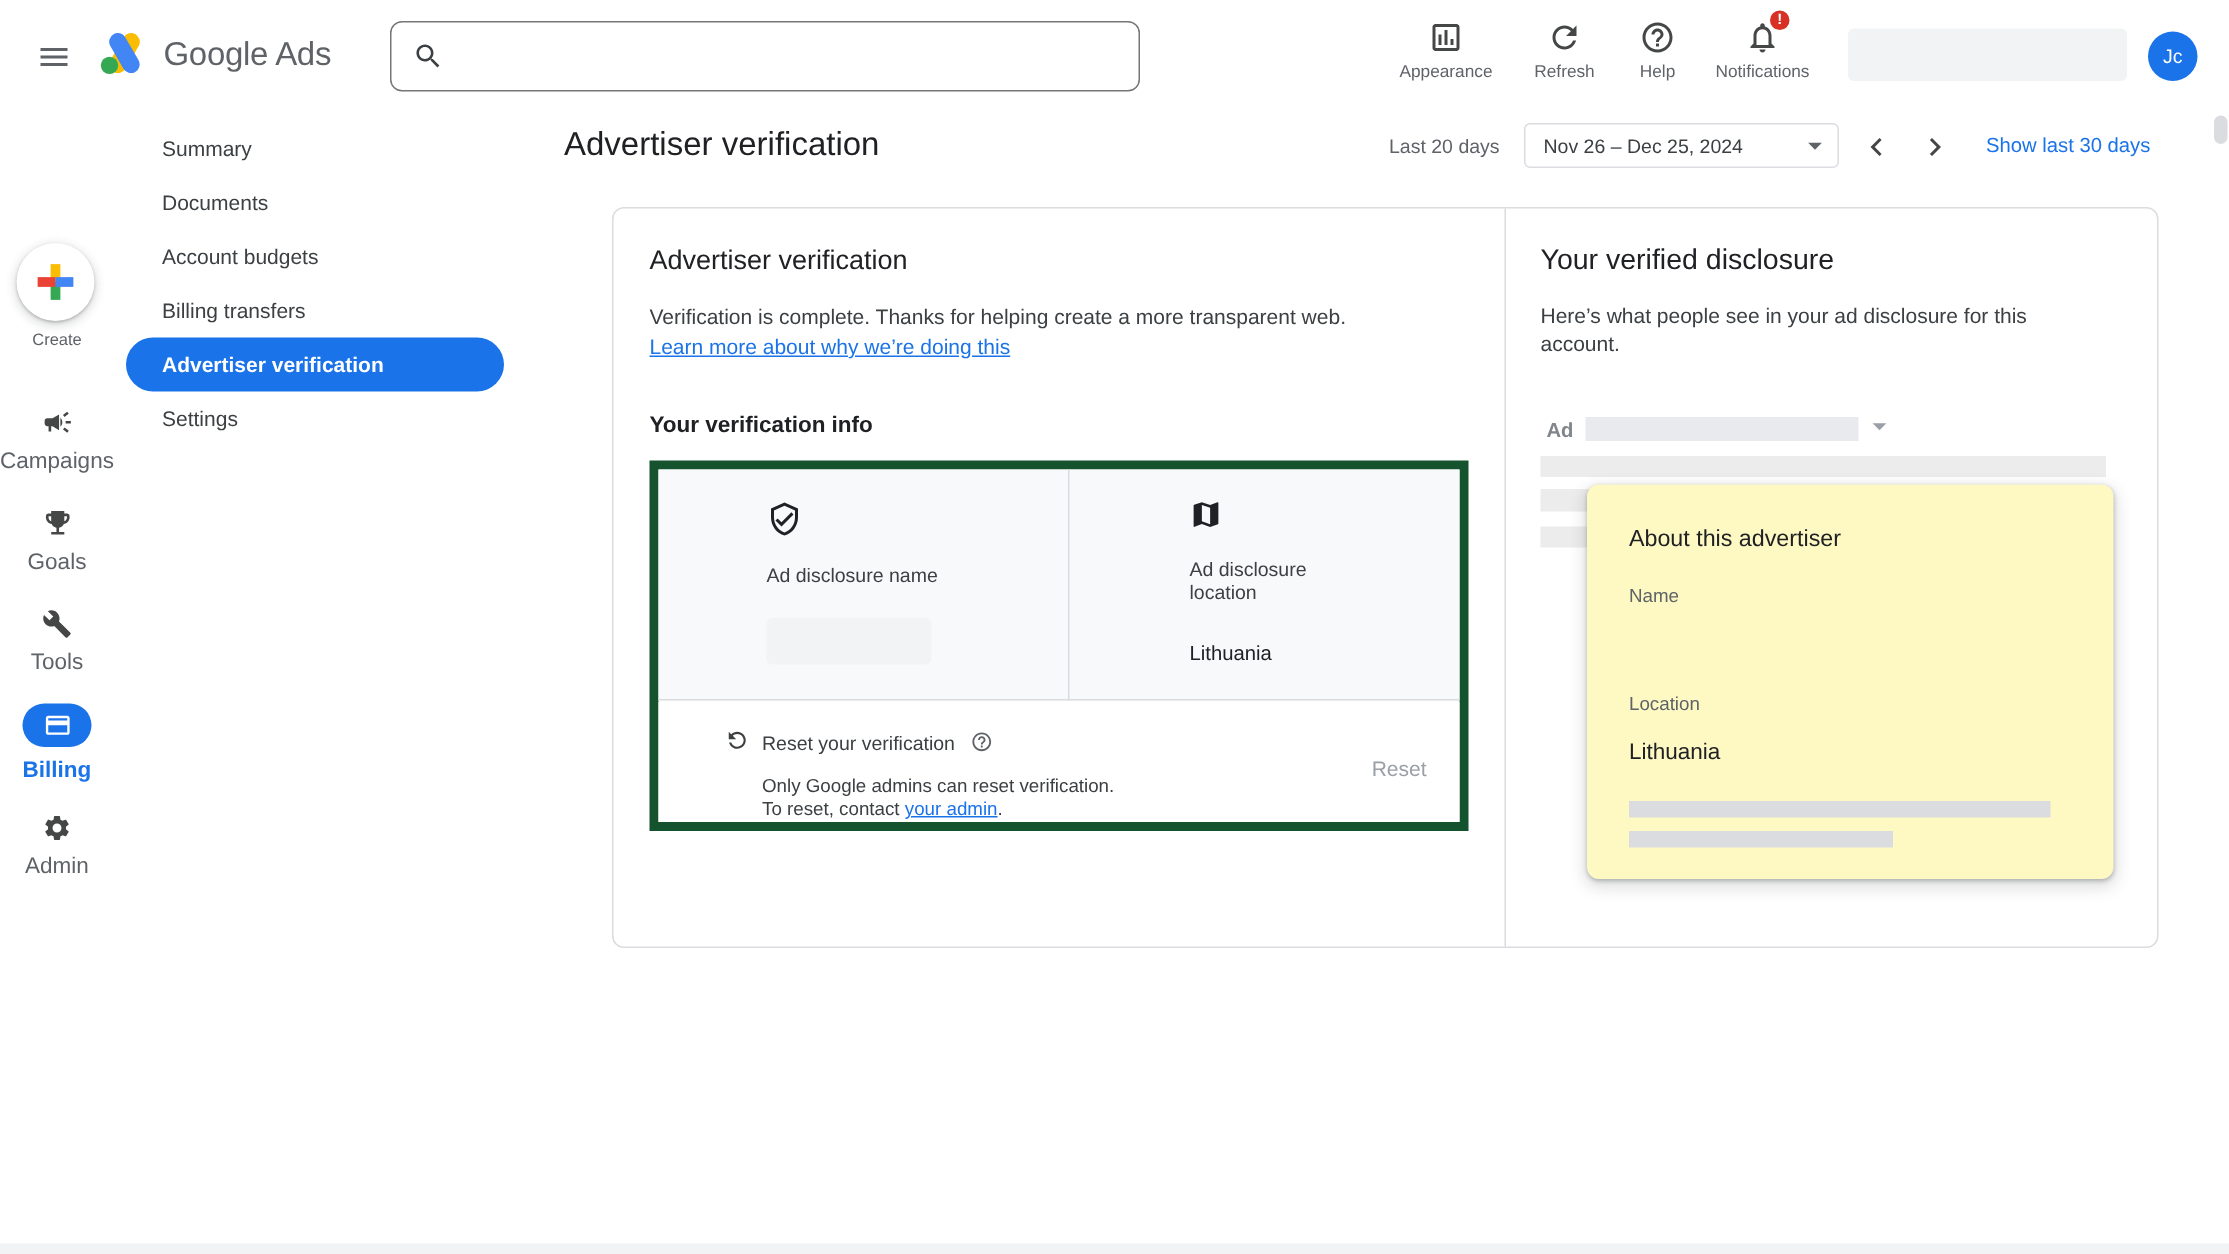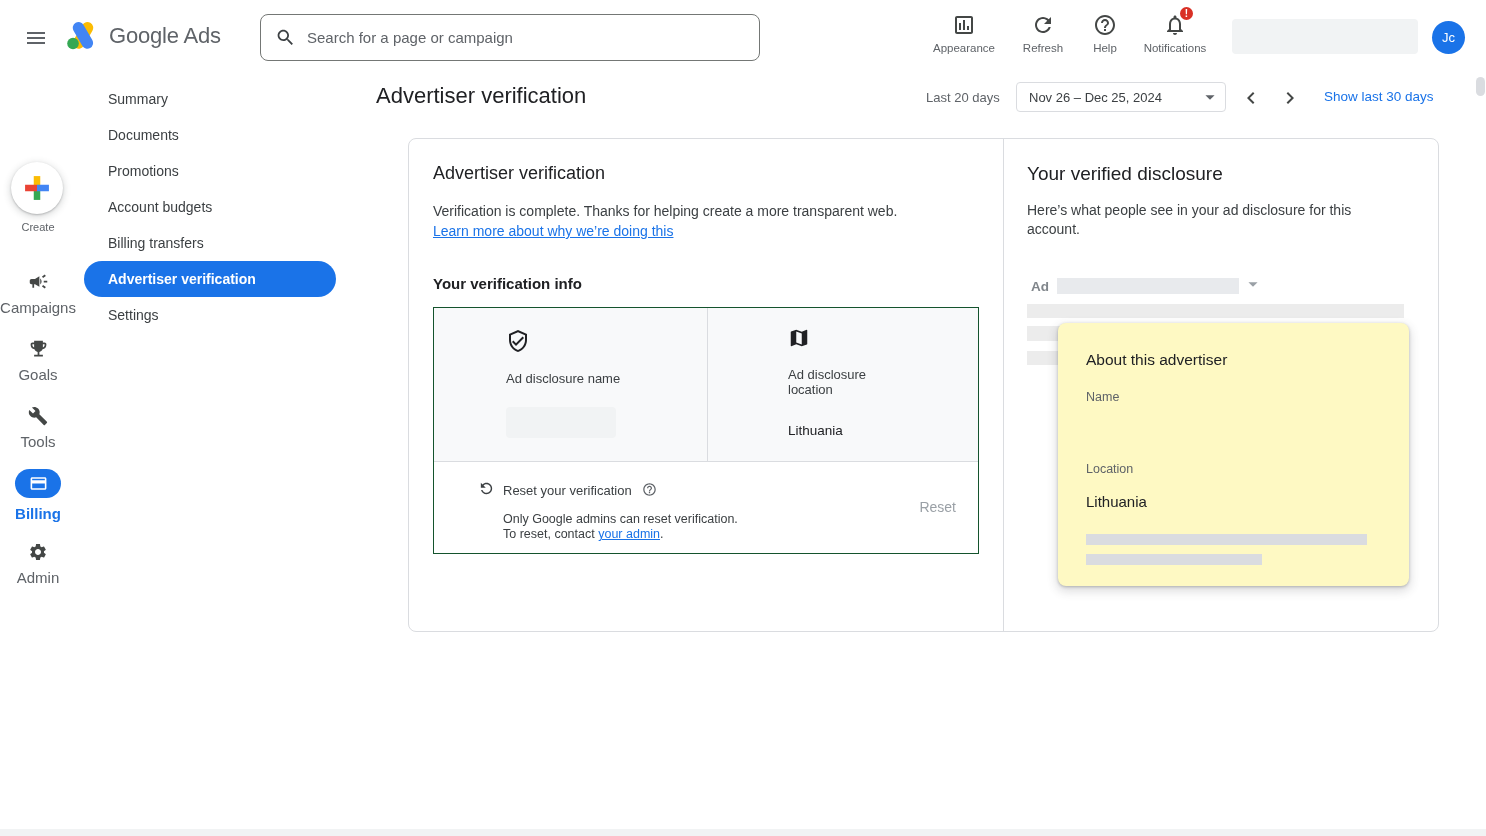--- a/index.html
+++ b/index.html
@@ -66,21 +66,21 @@
 
   
   .card{position:absolute;left:408px;top:138px;width:1031px;height:494px;background:#fff;border:1px solid #dadce0;border-radius:8px;}
   .card-divider{position:absolute;left:594px;top:0;bottom:0;width:1px;background:#dadce0;}
 
   
   .vp-heading{position:absolute;left:24px;top:24px;font-size:18px;font-weight:400;color:#202124;}
   .vp-status{position:absolute;left:24px;top:62px;width:510px;font-size:14px;color:#3c4043;line-height:20px;}
   .vp-learn{position:absolute;left:24px;top:84px;font-size:14px;color:var(--accent);text-decoration:underline;}
   .vp-info-heading{position:absolute;left:24px;top:136px;font-size:15px;font-weight:bold;color:#202124;}
-  .info-box{position:absolute;left:24px;top:168px;width:546px;height:247px;border:1px solid #14532d;background:#fff;}
+  .info-box{position:absolute;left:24px;top:168px;width:546px;height:247px;border:6px solid #14532d;background:#fff;}
   .info-top{position:absolute;left:0;top:0;right:0;height:154px;background:#f8f9fa;border-bottom:1px solid #dadce0;}
   .cell-divider{position:absolute;left:273px;top:0;height:154px;width:1px;background:#dadce0;}
   .cell{position:absolute;}
   .cell-name{left:72px;top:21px;color:#202124;}
   .cell-loc{left:354px;top:19px;color:#202124;}
   .cell-label{margin-top:18px;font-size:13px;color:#3c4043;}
   .cell-loc .cell-label{width:85px;line-height:15px;}
   .name-redacted{margin-top:21px;width:110px;height:31px;background:#f1f3f4;border-radius:4px;}
   .cell-value{margin-top:26px;font-size:13.5px;color:#202124;}
   .reset-row{position:absolute;left:0;top:155px;right:0;bottom:0;background:#fff;}
@@ -131,21 +131,20 @@
         <rect x="7.9" y="0.6" width="8.2" height="20.6" rx="4.1" fill="var(--logo-blue)" transform="rotate(-30 12 11)"></rect>
         <circle cx="4.9" cy="16.7" r="4.1" fill="var(--logo-green)"></circle>
       </svg>
       <span class="logo-text">Google Ads</span>
     </div>
 
     <div class="searchbox">
       <svg class="sicon" width="21" height="21" viewBox="0 0 24 24" fill="currentColor">
           <path d="M15.5 14h-.79l-.28-.27C15.41 12.59 16 11.11 16 9.5 16 5.91 13.09 3 9.5 3S3 5.91 3 9.5 5.91 16 9.5 16c1.61 0 3.09-.59 4.23-1.57l.27.28v.79l5 5L20.49 19l-5-5zm-6 0C7.01 14 5 11.99 5 9.5S7.01 5 9.5 5 14 7.01 14 9.5 11.99 14 9.5 14z"></path>
         </svg>
-      <input placeholder="Search for a page or campaign" style="">
     </div>
 
     <div class="tb-action" id="act-appearance">
       <span class="icon-wrap">
           <svg width="24" height="24" viewBox="0 0 24 24" fill="currentColor">
             <path d="M19 3H5c-1.1 0-2 .9-2 2v14c0 1.1.9 2 2 2h14c1.1 0 2-.9 2-2V5c0-1.1-.9-2-2-2zm0 16H5V5h14v14zM7 10h2v7H7zm4-3h2v10h-2zm4 6h2v4h-2z"></path>
           </svg>
         </span>
       <span class="lbl">Appearance</span>
     </div>
@@ -227,21 +226,20 @@
       <svg width="20" height="20" viewBox="0 0 24 24" fill="currentColor">
           <path d="M19.14 12.94c.04-.3.06-.61.06-.94 0-.32-.02-.64-.07-.94l2.03-1.58c.18-.14.23-.41.12-.61l-1.92-3.32c-.12-.22-.37-.29-.59-.22l-2.39.96c-.5-.38-1.03-.7-1.62-.94l-.36-2.54c-.04-.24-.24-.41-.48-.41h-3.84c-.24 0-.43.17-.47.41l-.36 2.54c-.59.24-1.13.57-1.62.94l-2.39-.96c-.22-.08-.47 0-.59.22L2.74 8.87c-.12.21-.08.47.12.61l2.03 1.58c-.05.3-.09.63-.09.94s.02.64.07.94l-2.03 1.58c-.18.14-.23.41-.12.61l1.92 3.32c.12.22.37.29.59.22l2.39-.96c.5.38 1.03.7 1.62.94l.36 2.54c.05.24.24.41.48.41h3.84c.24 0 .44-.17.47-.41l.36-2.54c.59-.24 1.13-.56 1.62-.94l2.39.96c.22.08.47 0 .59-.22l1.92-3.32c.12-.22.07-.47-.12-.61l-2.01-1.58zM12 15.6c-1.98 0-3.6-1.62-3.6-3.6s1.62-3.6 3.6-3.6 3.6 1.62 3.6 3.6-1.62 3.6-3.6 3.6z"></path>
         </svg>
       <span class="rlabel">Admin</span>
     </div>
   </nav>
 
   <nav class="submenu">
     <div class="menu-item">Summary</div>
     <div class="menu-item">Documents</div>
-    <div class="menu-item">Promotions</div>
     <div class="menu-item">Account budgets</div>
     <div class="menu-item">Billing transfers</div>
     <div class="menu-item selected">Advertiser verification</div>
     <div class="menu-item">Settings</div>
   </nav>
 
   <h1 class="page-title">Advertiser verification</h1>
   <span class="range-label">Last 20 days</span>
   <div class="date-select">
     <span>Nov 26 – Dec 25, 2024</span>

